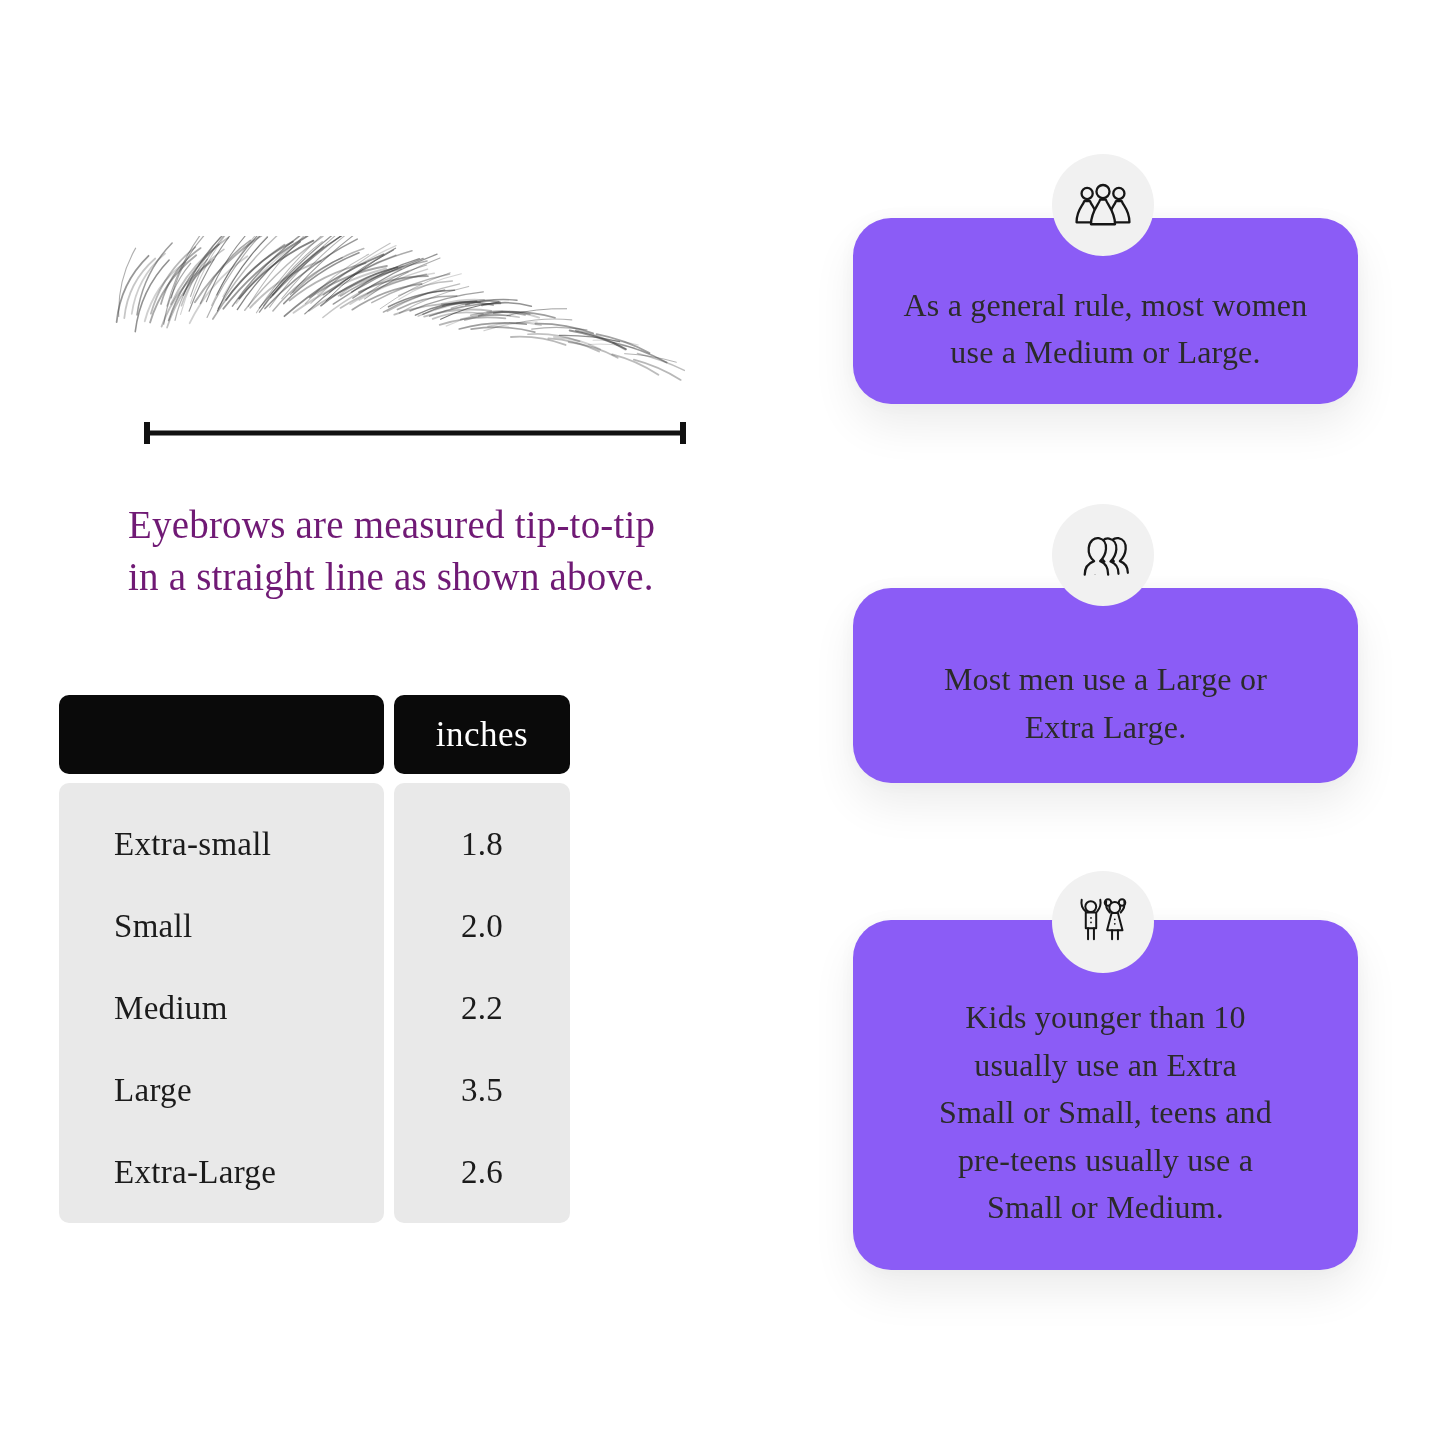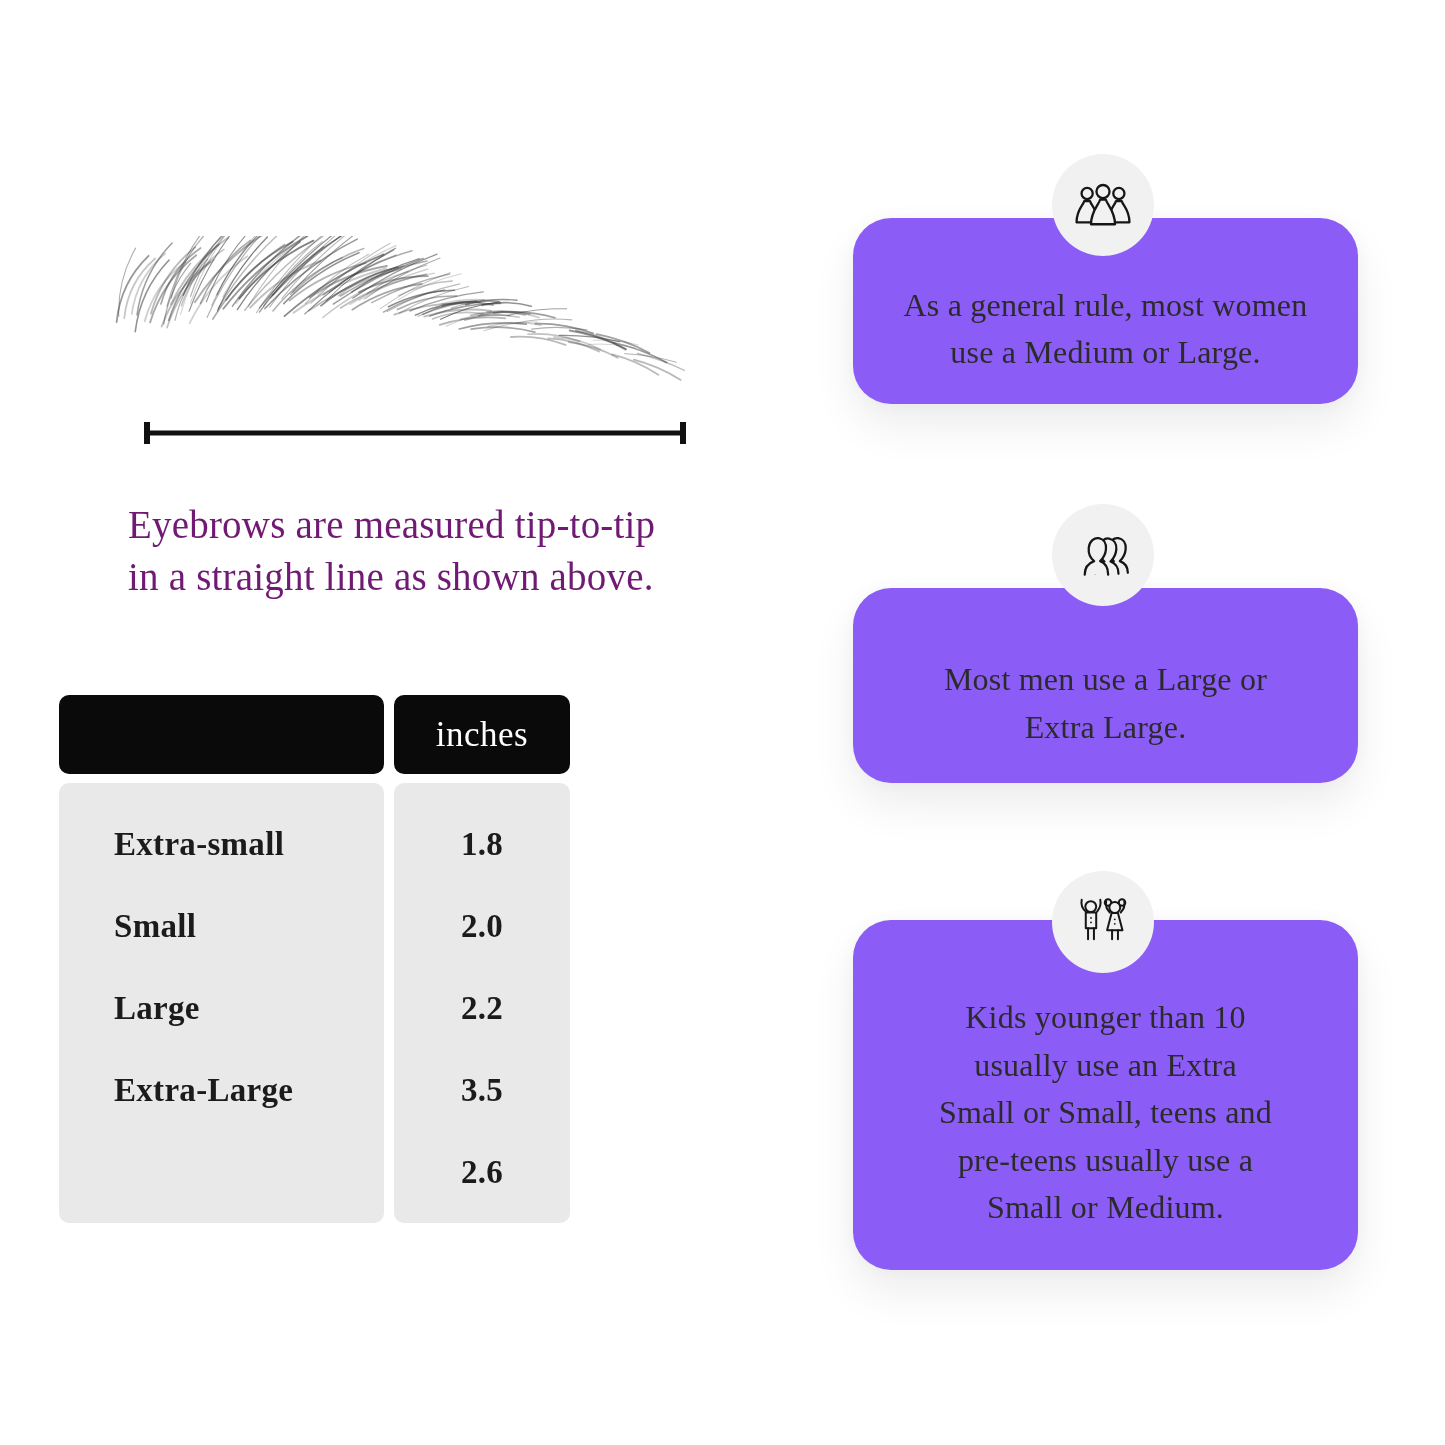--- a/index.html
+++ b/index.html
@@ -29,21 +29,21 @@
   .th-mm{left:520px;width:177px;}
   .tcol{
     position:absolute;top:88px;height:440px;background:#e9e9e9;border-radius:10px;
     box-sizing:border-box;padding-top:20px;
   }
   .col-label{left:0;width:325px;}
   .col-inches{left:335px;width:176px;}
   .col-mm{left:520px;width:177px;}
   .tcell{
     height:82px;display:flex;align-items:center;justify-content:center;
-    font-size:33px;color:#1b1b1b;letter-spacing:.3px;font-weight:bold;
+    font-size:33px;color:#1b1b1b;letter-spacing:.3px;
   }
   .col-label .tcell{justify-content:flex-start;padding-left:55px;}
   
   .card{
     position:absolute;left:853px;width:505px;background:#8b5cf6;border-radius:38px;
     box-shadow:0 22px 44px rgba(0,0,0,.075), 0 0 18px rgba(0,0,0,.03);
     display:flex;align-items:center;justify-content:center;text-align:center;
     box-sizing:border-box;padding:46px 30px 10px 30px;
   }
   .card1{top:218px;height:186px;}
@@ -220,20 +220,21 @@
   <div class="caption">Eyebrows are measured tip-to-tip
 in a straight line as shown above.</div>
 
   <div class="size-table">
     <div class="thead th-label"></div>
     <div class="thead th-inches">inches</div>
 
     <div class="tcol col-label">
       <div class="tcell">Extra-small</div>
       <div class="tcell">Small</div>
+      <div class="tcell">Medium</div>
       <div class="tcell">Large</div>
       <div class="tcell">Extra-Large</div>
     </div>
     <div class="tcol col-inches">
       <div class="tcell">1.8</div>
       <div class="tcell">2.0</div>
       <div class="tcell">2.2</div>
       <div class="tcell">3.5</div>
       <div class="tcell">2.6</div>
     </div>

